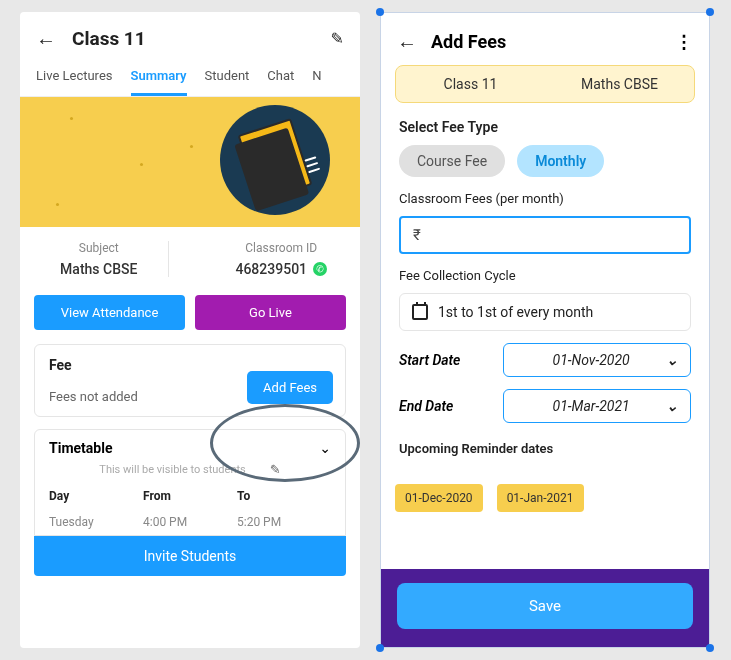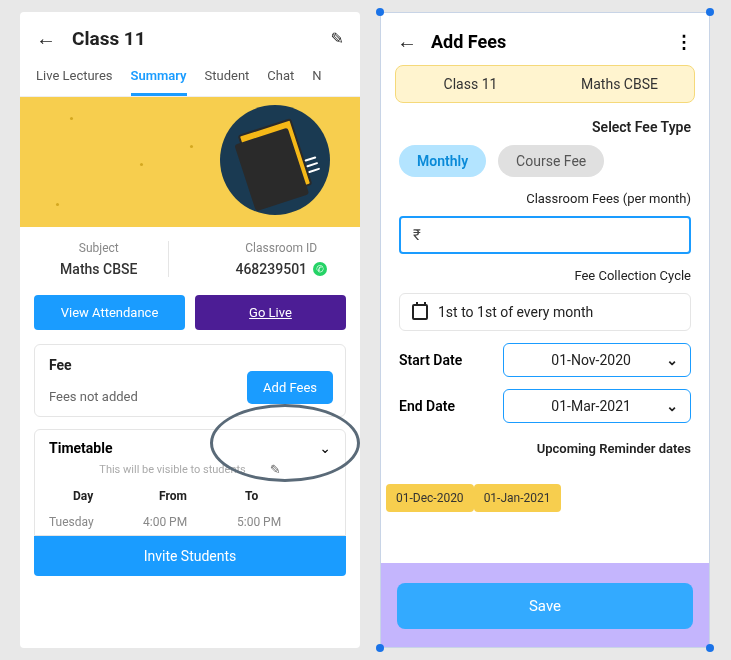--- a/index.html
+++ b/index.html
@@ -35,73 +35,73 @@
   .info-row { display:flex; padding: 14px 10px 12px; gap: 44px; }
   .info-col { flex:1; text-align:center; }
   .info-col.sep { border-right:1px solid #e5e5e5; }
   .info-label { font-size:12px; color:#888; margin-bottom:6px; }
   .info-val { font-size:14px; color:#333; font-weight:500; display:flex; justify-content:center; align-items:center; gap:6px; }
   .wa { width:14px; height:14px; border-radius:50%; background:#25d366; display:inline-flex; align-items:center; justify-content:center; color:#fff; font-size:9px; }
 
   .btn-row { display:flex; gap:10px; padding: 6px 14px 14px; }
   .btn { flex:1; padding:10px 0; border:none; border-radius:4px; font-size:13px; color:#fff; cursor:pointer; }
   .btn-blue { background:#1a9cff; }
-  .btn-orange { background:#4c1d95;text-decoration:underline; }
+  .btn-orange { background:#a21caf; }
 
   .card { margin: 0 14px 12px; border:1px solid #e5e5e5; border-radius:6px; padding:12px 14px; position:relative; background:#fff; }
   .card-title { font-size:14px; font-weight:700; color:#222; margin-bottom:16px; }
   .card-sub { font-size:13px; color:#666; }
   .add-fees-btn { position:absolute; right:12px; bottom:12px; background:#1a9cff; color:#fff; border:none; border-radius:5px; padding:9px 16px; font-size:13px; cursor:pointer; }
   .ellipse { position:absolute; width:150px; height:78px; border:3px solid #5a6a78; border-radius:50%; right:0px; top:392px; pointer-events:none; }
 
   .tt-card { margin:0 14px; border:1px solid #e5e5e5; border-radius:6px 6px 0 0; padding:10px 14px 0; background:#fff; }
   .tt-head { display:flex; align-items:center; }
   .tt-head .t { font-weight:700; font-size:14px; flex:1; }
   .tt-head .chev { font-size:14px; cursor:pointer; }
   .tt-note { text-align:center; font-size:11px; color:#aaa; padding:6px 0; display:flex; justify-content:center; align-items:center; gap:24px; }
   .tt-note .pen { font-size:13px; color:#666; cursor:pointer; }
-  .tt-cols { display:flex; font-size:12px; font-weight:700; color:#222; padding:6px 0;margin-left:24px; }
+  .tt-cols { display:flex; font-size:12px; font-weight:700; color:#222; padding:6px 0; }
   .tt-cols span, .tt-row span { flex:1; }
   .tt-row { display:flex; font-size:12px; color:#888; padding:6px 0; }
   .invite { background:#1a9cff; color:#fff; text-align:center; padding:12px 0; font-size:14px; margin:0 14px; cursor:pointer; border-radius:0 0 4px 4px; }
 
   
   .r-header { display:flex; align-items:center; padding:16px 16px 12px; gap:14px; }
   .r-title { font-size:18px; font-weight:700; flex:1; }
   .dots { font-size:18px; font-weight:700; cursor:pointer; }
 
   .chip-bar { margin:0 14px 16px; background:#fff4cf; border:1px solid #f5d97a; border-radius:8px; display:flex; padding:10px 0; }
   .chip-bar span { flex:1; text-align:center; font-size:14px; color:#333; }
 
   .sec { padding: 0 18px 14px; }
-  .sec-label { font-size:14px; font-weight:600; color:#222; margin-bottom:10px;text-align:right; }
+  .sec-label { font-size:14px; font-weight:600; color:#222; margin-bottom:10px; }
 
   .pill-row { display:flex; gap:12px; }
   .pill { border:none; border-radius:18px; padding:8px 18px; font-size:14px; cursor:pointer; }
   .pill-active { background:#b3e4ff; color:#0a8ad8; font-weight:600; }
   .pill-inactive { background:#e0e0e0; color:#555; }
 
   .fee-input { display:flex; align-items:center; border:2px solid #1a9cff; border-radius:4px; padding:8px 12px; gap:14px; }
   .fee-input .rs { font-size:15px; color:#444; }
   .fee-input input { border:none; outline:none; font-size:15px; flex:1; color:#222; }
 
   .cycle-row { display:flex; align-items:center; border:1px solid #e5e5e5; border-radius:6px; padding:10px 12px; gap:10px; font-size:14px; color:#222; margin-top:8px;text-align:center; }
   .cal-ic { width:16px; height:16px; border:2px solid #222; border-radius:2px; position:relative; }
   .cal-ic::before { content:""; position:absolute; top:-4px; left:2px; width:2px; height:4px; background:#222; box-shadow: 8px 0 0 #222; }
 
-  .date-row { display:flex; align-items:center; padding:6px 18px; gap:14px; }
+  .date-row { display:flex; align-items:center; padding:6px 18px; gap:14px;font-style:italic; }
   .date-label { font-size:14px; font-weight:600; width:90px; }
   .date-sel { flex:1; border:1.5px solid #1a9cff; border-radius:6px; padding:8px 12px; display:flex; align-items:center; font-size:14px; color:#222; cursor:pointer; }
   .date-sel .val { flex:1; text-align:center; }
   .date-sel .dd { font-weight:700; }
 
-  .reminder-chips { display:flex; padding:4px 5px 0; }
+  .reminder-chips { display:flex; gap:14px; padding:4px 14px 0; }
   .rchip { background:#f7ce4e; color:#333; font-size:12px; padding:7px 10px; border-radius:4px; }
 
-  .save-area { position:absolute; bottom:0; left:0; right:0; background:#c4b5fd; padding:20px 16px 18px; }
+  .save-area { position:absolute; bottom:0; left:0; right:0; background:#4c1d95; padding:14px 16px 18px; }
   .save-btn { width:100%; background:#33aaff; color:#fff; border:none; border-radius:8px; padding:14px 0; font-size:15px; cursor:pointer; }
 </style>
 </head>
 <body>
 
 <div class="phone phone-left">
   <div class="header">
     <span class="back">←</span>
     <span class="title">Class 11</span>
     <span class="edit-ic">✎</span>
@@ -160,42 +160,42 @@
       <span class="pen">✎</span>
     </div>
     <div class="tt-cols">
       <span>Day</span>
       <span>From</span>
       <span>To</span>
     </div>
     <div class="tt-row">
       <span>Tuesday</span>
       <span>4:00 PM</span>
-      <span>5:00 PM</span>
+      <span>5:20 PM</span>
     </div>
   </div>
   <div class="invite">Invite Students</div>
   <div class="ellipse"></div>
 </div>
 
 <div class="phone phone-right">
   <div class="r-header">
     <span class="back">←</span>
     <span class="r-title">Add Fees</span>
     <span class="dots">⋮</span>
   </div>
   <div class="chip-bar">
     <span>Class 11</span>
     <span>Maths CBSE</span>
   </div>
   <div class="sec">
     <div class="sec-label">Select Fee Type</div>
     <div class="pill-row">
+      <button class="pill pill-inactive">Course Fee</button>
       <button class="pill pill-active">Monthly</button>
-      <button class="pill pill-inactive">Course Fee</button>
     </div>
   </div>
   <div class="sec">
     <div class="sec-label" style="font-weight:400;font-size:13px">Classroom Fees (per month)</div>
     <div class="fee-input">
       <span class="rs">₹</span>
     </div>
   </div>
   <div class="sec" style="padding-bottom:6px">
     <div class="sec-label" style="font-weight:400;font-size:13px">Fee Collection Cycle</div>

